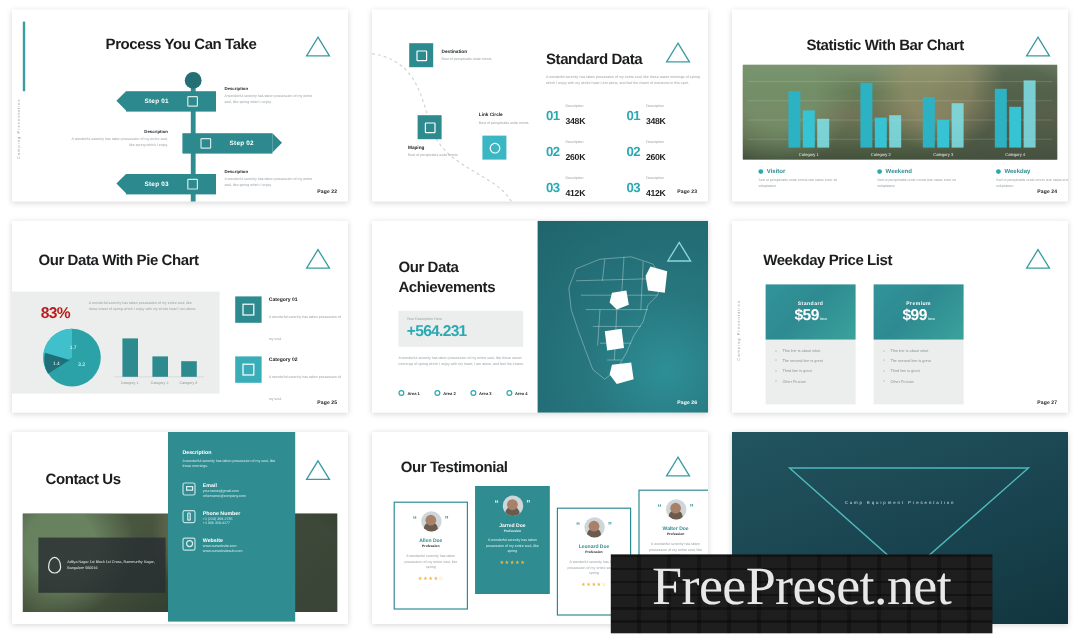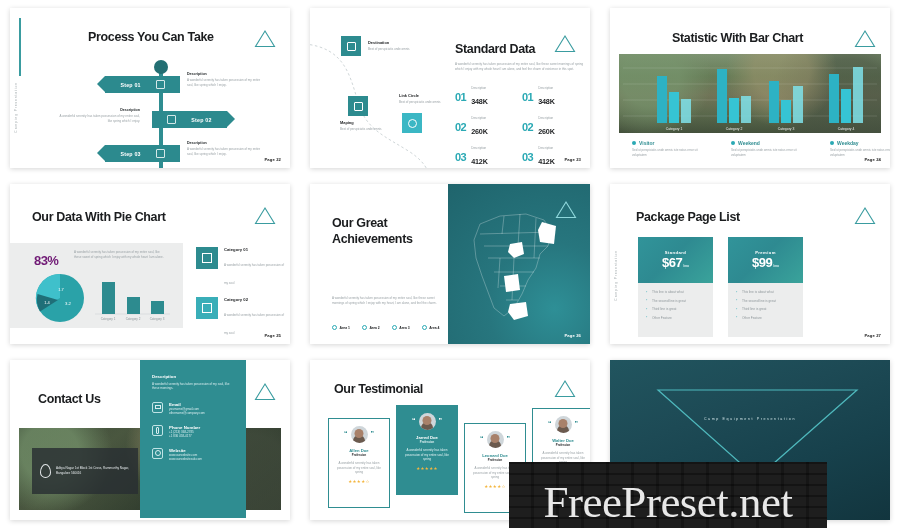--- a/index.html
+++ b/index.html
@@ -92,21 +92,21 @@
     content:""; position:absolute; inset:0;
     background:
       radial-gradient(circle at 12% 30%, rgba(120,150,110,.7) 0 12%, transparent 26%),
       radial-gradient(circle at 62% 22%, rgba(160,150,110,.55) 0 16%, transparent 32%),
       radial-gradient(circle at 88% 60%, rgba(70,80,65,.6) 0 18%, transparent 34%);
   }
   .leg-dot { width:4px;height:4px;border-radius:50%;background:#2aa9b4;display:inline-block; }
   .leg-t { font-size:5px; color:#2f8d91; font-weight:bold; }
 
   
-  .pct { font-size:13px; font-weight:bold; color:#701a75; letter-spacing:-.6px; }
+  .pct { font-size:13px; font-weight:bold; color:#b91c1c; letter-spacing:-.6px; }
   .catbox { width:22px;height:22px;background:#2d8b8f;display:flex;align-items:center;justify-content:center; }
   .catbox.l2{background:#39aeb8;}
   .cat-t { font-size:4.2px;font-weight:bold;color:#1b1d1f; }
 
   
   .mapbg {
     position:absolute;
     background: radial-gradient(circle at 75% 78%, #2e8f96 0%, #27767e 40%, #1f646c 100%);
   }
   .big-num { font-size:13px;font-weight:bold;color:#2aa9b4;letter-spacing:-.6px; }
@@ -153,21 +153,21 @@
   
   .ty-bg{position:absolute;inset:0;
     background:linear-gradient(160deg,#21555f 0%,#1d4a55 35%,#17414c 65%,#12353e 100%);}
   .ty-t{font-size:17px;font-weight:bold;color:#fff;letter-spacing:.4px;}
   .ty-s{font-size:3.6px;color:#cfe3e6;letter-spacing:1.6px;}
 
   
   .wm{
     position:absolute; left:509px; top:462px; width:318px; height:66px;
     background:#141414; overflow:hidden;
-    display:flex; align-items:flex-end; justify-content:center;
+    display:flex; align-items:flex-start; justify-content:center;
   }
   .wm::before{
     content:""; position:absolute; inset:0; opacity:.5;
     background:
       repeating-linear-gradient(0deg, rgba(255,255,255,.05) 0 9px, rgba(0,0,0,.3) 9px 11px),
       repeating-linear-gradient(90deg, rgba(255,255,255,.04) 0 22px, rgba(0,0,0,.35) 22px 25px);
   }
   .wm span{
     position:relative; font-family:"Liberation Serif", serif;
     font-size:45px; color:#e8e8e8; letter-spacing:-.5px;
@@ -462,24 +462,28 @@
         </svg>
         <div class="tri-o" style="position:absolute;right:13px;top:16px;">
           <svg width="22" height="19" viewBox="0 0 22 19">
               <path d="M11 2 L20.5 17.5 L1.5 17.5 Z" fill="none" stroke="#8fd8dc" stroke-width="1.1"></path>
             </svg>
         </div>
         <div class="page-no" style="color:#fff;">Page 26</div>
       </div>
 
       <div class="s-title" style="position:absolute;left:22px;top:32px;line-height:1.25;">
-        <span style="display:block;">Our Great</span>
+        <span style="display:block;">Our Data</span>
         <span style="display:block;">Achievements</span>
       </div>
 
+      <div style="position:absolute;left:22px;top:75px;width:104px;height:30px;background:#eceded;padding:5px 7px;">
+        <div style="font-size:3px;color:#9aa2a6;">Your Description Here</div>
+        <div class="big-num">+564.231</div>
+      </div>
 
       <div class="body-txt" style="position:absolute;left:22px;top:112px;width:108px;">A wonderful serenity has taken possession of my entire soul, like these sweet mornings of spring which I enjoy with my heart, I am alone, and feel the charm.</div>
 
       <div style="position:absolute;left:22px;top:141px;display:flex;gap:12px;">
         <span style="display:flex;align-items:center;gap:2.5px;">
           <span class="radio"></span>
           <span style="font-size:3.4px;font-weight:bold;color:#1b1d1f;">Area 1</span>
         </span>
         <span style="display:flex;align-items:center;gap:2.5px;">
           <span class="radio"></span>
@@ -493,33 +497,33 @@
           <span class="radio"></span>
           <span style="font-size:3.4px;font-weight:bold;color:#1b1d1f;">Area 4</span>
         </span>
       </div>
     </div>
   </div>
 
   <div class="cell">
     <div class="slide">
       <div class="vtext" style="top:66px;">Camping Presentation</div>
-      <div class="s-title" style="position:absolute;left:26px;top:26px;">Package Page List</div>
+      <div class="s-title" style="position:absolute;left:26px;top:26px;">Weekday Price List</div>
       <div class="tri-o" style="right:14px;top:22px;">
         <svg width="22" height="19" viewBox="0 0 22 19">
             <path d="M11 2 L20.5 17.5 L1.5 17.5 Z" fill="none" stroke="#3a9ca0" stroke-width="1.1"></path>
           </svg>
       </div>
 
       <div style="position:absolute;left:28px;top:53px;display:flex;gap:15px;">
         <div style="width:75px;height:100px;display:flex;flex-direction:column;">
           <div class="pcard-top" style="height:46px;">
             <div class="p-name">Standard</div>
             <div style="display:flex;align-items:baseline;gap:1px;">
-              <span class="p-price">$67</span>
+              <span class="p-price">$59</span>
               <span class="p-per">/mo</span>
             </div>
           </div>
           <div class="p-body">
             <div class="p-li">This line is about what</div>
             <div class="p-li">The second line is great</div>
             <div class="p-li">Third line is great</div>
             <div class="p-li">Other Feature</div>
           </div>
         </div>

